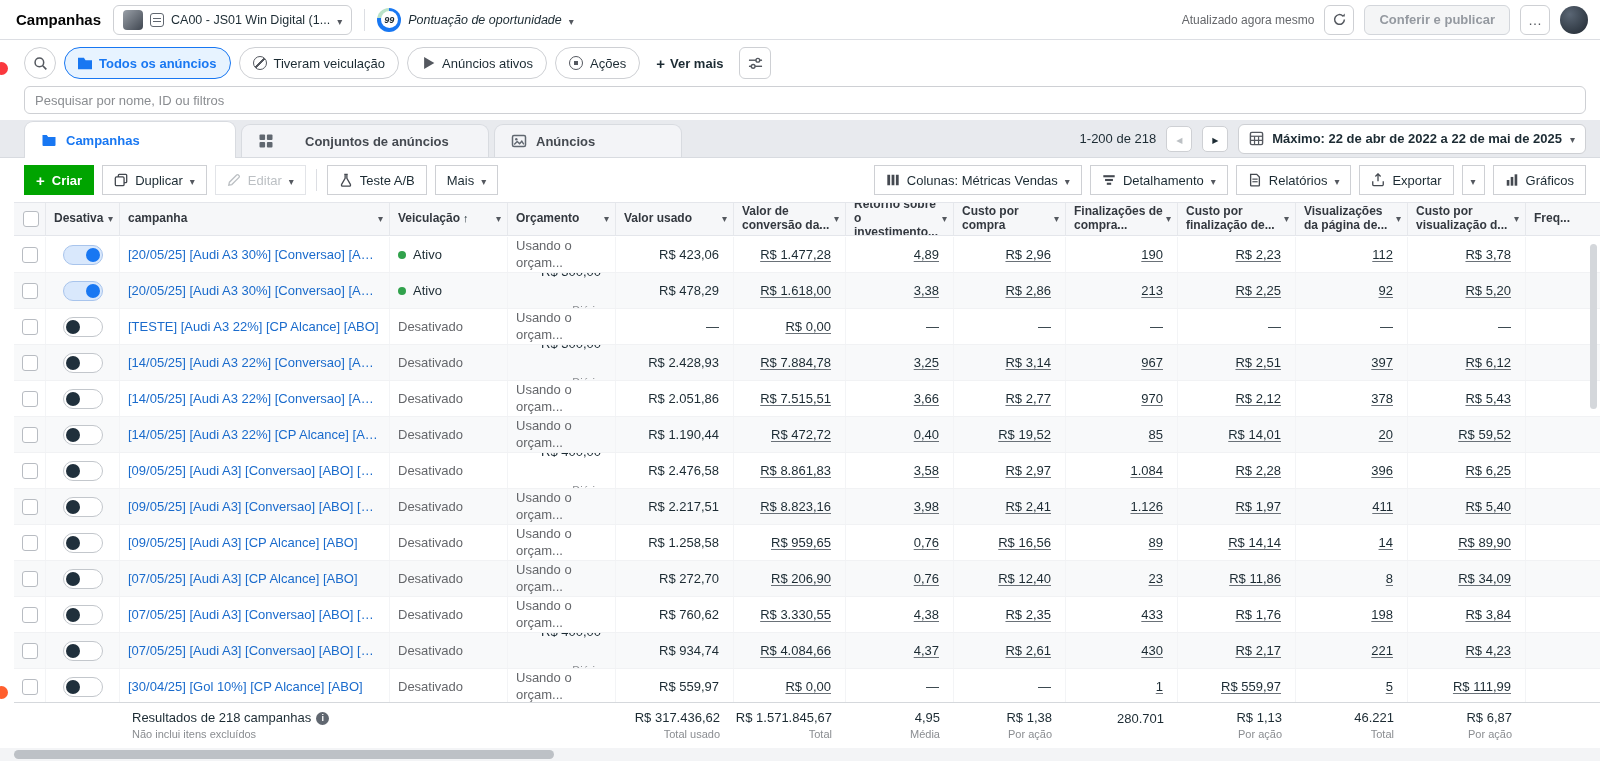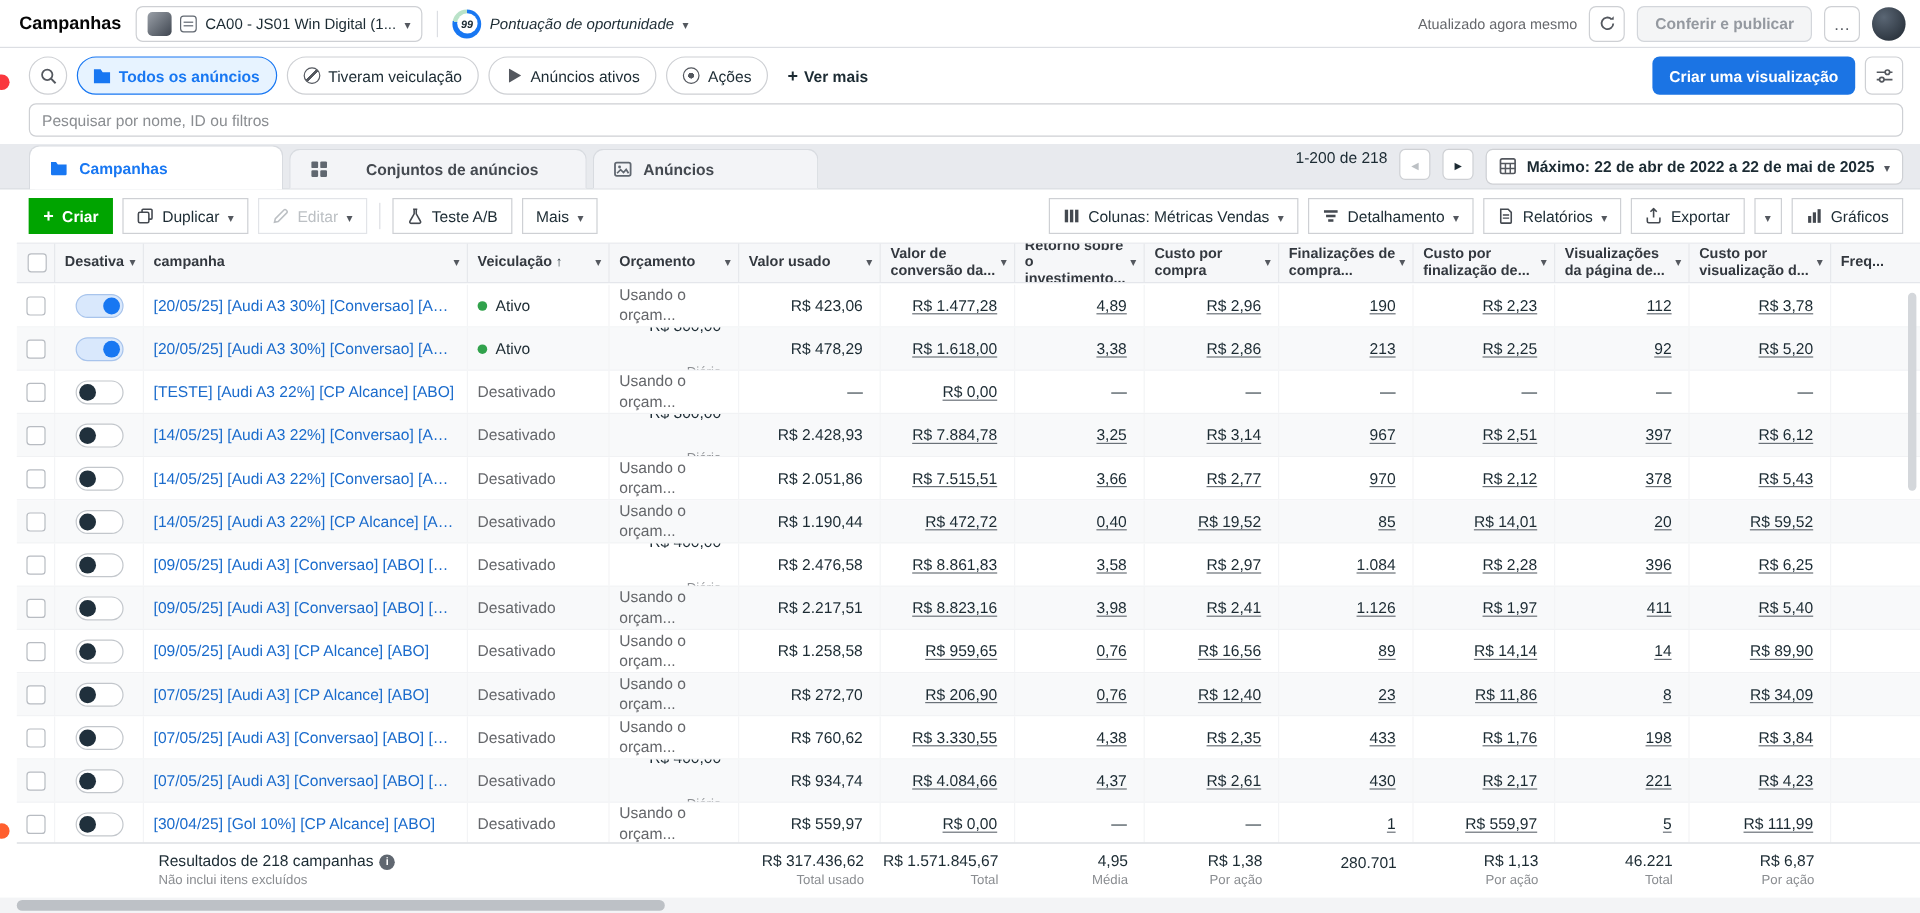--- a/index.html
+++ b/index.html
@@ -46,21 +46,21 @@
   
   .searchrow { flex:0 0 32px; background:#fff; padding:0 14px 6px 24px; }
   .searchbox { height:28px; width:100%; border:1px solid #ced0d4; border-radius:6px; font-size:13px; color:#1c2b33; padding:0 10px; outline:none; background:#fff; }
   .searchbox::placeholder { color:#8a8d91; }
 
   
   .tabstrip { height:38px; flex:0 0 38px; background:#e8eaee; border-bottom:1px solid #d8dbe0; display:flex; align-items:flex-end; padding:0 14px 0 24px; }
   .tab { display:flex; align-items:center; gap:9px; height:33px; padding:0 16px; background:#f3f4f7; border:1px solid #d8dbe0; border-bottom:none; border-radius:9px 9px 0 0; font-size:13px; font-weight:bold; color:#444950; margin-right:5px; cursor:pointer; white-space:nowrap; }
   .tab.active { background:#fff; color:#1877f2; height:37px; margin-bottom:-1px; z-index:2; }
   .tab.w1 { min-width:212px; } .tab.w2 { min-width:248px;gap:31px; } .tab.w3 { min-width:188px; }
-  .tab-right { margin-left:auto; align-self:center; display:flex; align-items:flex-start; gap:10px; }
+  .tab-right { margin-left:auto; align-self:center; display:flex; align-items:center; gap:10px; }
   .pag-range { font-size:13px; color:#1c2b33; white-space:nowrap; }
   .pagebtn { width:26px; height:26px; border:1px solid #ced0d4; border-radius:5px; background:#fff; display:flex; align-items:center; justify-content:center; cursor:pointer; }
   .tri-l::after { content:"◀"; font-size:8px; color:#bcc0c4; }
   .tri-r::after { content:"▶"; font-size:8px; color:#1c2b33; }
   .datebtn { height:30px; border:1px solid #ced0d4; border-radius:6px; background:#fff; display:flex; align-items:center; gap:8px; padding:0 10px; font-size:13px; font-weight:bold; color:#1c2b33; cursor:pointer; white-space:nowrap; }
 
   
   .toolbar { height:44px; flex:0 0 44px; background:#fff; display:flex; align-items:center; padding:0 14px 0 24px; gap:8px; }
   .btn { height:30px; border:1px solid #ced0d4; border-radius:0; background:#fff; display:inline-flex; align-items:center; gap:7px; padding:0 11px; font-size:13px; color:#1c2b33; cursor:pointer; white-space:nowrap; }
   .btn.green { background:#00a400; border-color:#00a400; color:#fff; font-weight:bold; }
@@ -184,21 +184,20 @@
         </button>
         <button class="pill" data-name="filter-pill">
           <span class="pill-ic" data-name="actions-icon"></span>
           <span data-name="filter-pill-label">Ações</span>
         </button>
       </div>
     <div class="vermais" data-name="see-more-filters">
         <span class="plus" data-name="plus-icon"></span>
         <span>Ver mais</span>
       </div>
-    <button class="createview" data-name="create-view-button">Criar uma visualização</button>
     <button class="sliders" data-name="view-settings-button">
       <svg width="15" height="15" viewBox="0 0 16 16" data-name="sliders-icon">
           <line x1="1" y1="4.5" x2="15" y2="4.5" stroke="#54585f" stroke-width="1.5"></line>
           <line x1="1" y1="11" x2="15" y2="11" stroke="#54585f" stroke-width="1.5"></line>
           <circle cx="10.5" cy="4.5" r="2" fill="#fff" stroke="#54585f" stroke-width="1.5"></circle>
           <circle cx="5.5" cy="11" r="2" fill="#fff" stroke="#54585f" stroke-width="1.5"></circle>
         </svg>
     </button>
   </div>
 

